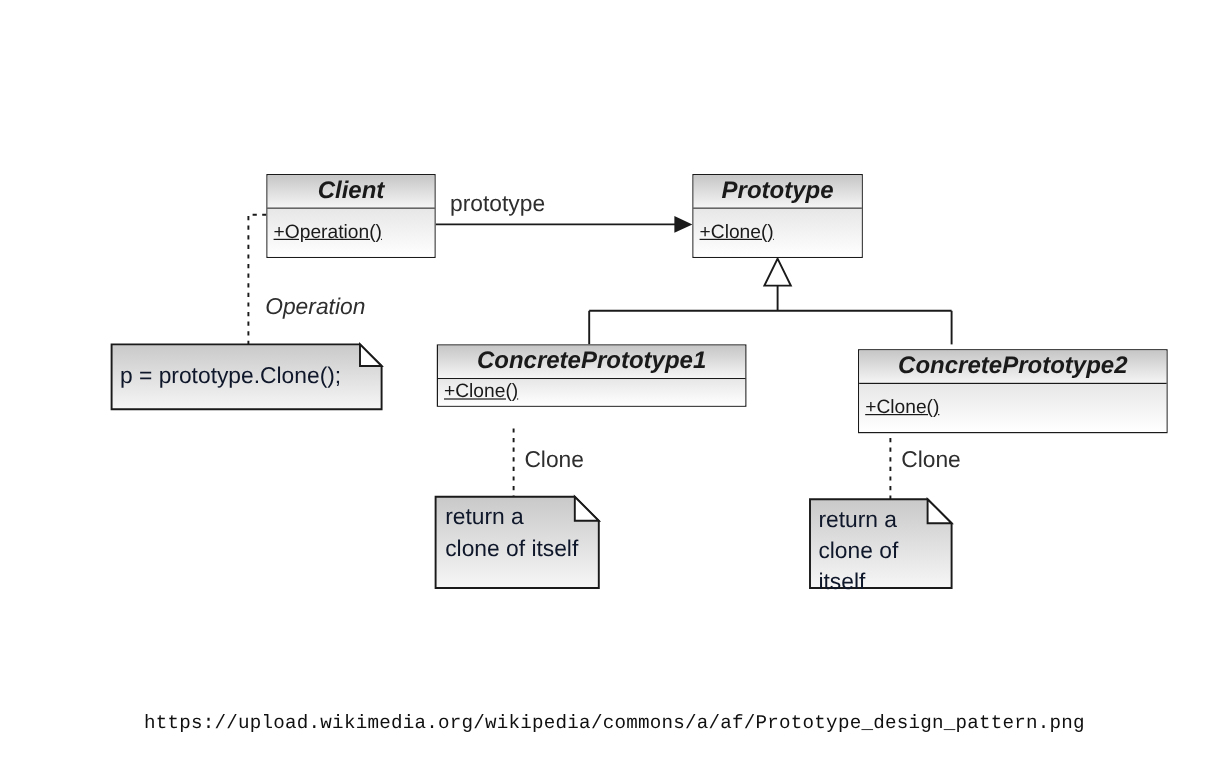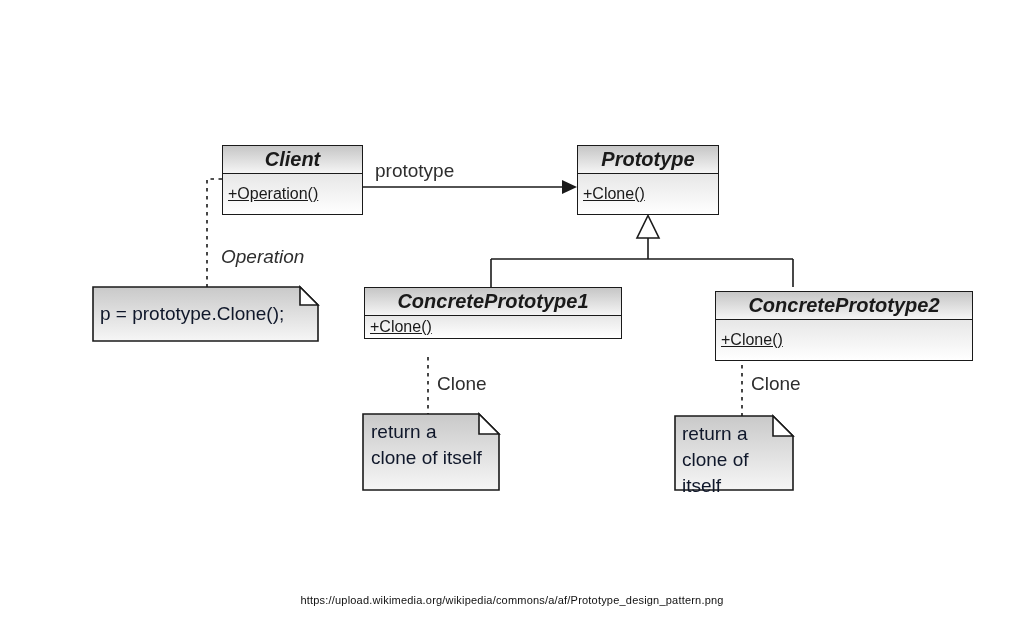--- a/index.html
+++ b/index.html
@@ -30,21 +30,21 @@
 
   .edge-label {
     position: absolute; font-size: 19px; color: #2e2e2e; white-space: nowrap;
   }
   .note-text {
     position: absolute; font-size: 19px; line-height: 26px; color: #0f172a;
     white-space: pre-line;
   }
   #footer-url {
     position: absolute; left: 0; top: 594px; width: 1024px; text-align: center;
-    font-family: Liberation Sans, sans-serif; font-size: 11px; color: #101010;
+    font-family: Liberation Mono, monospace; font-size: 16px; color: #101010;
     letter-spacing: 0.2px; white-space: nowrap;
   }
 </style>
 </head>
 <body>
 
 <div id="stage">
 
   <svg id="connector-layer" viewBox="0 0 1024 640" xmlns="http://www.w3.org/2000/svg">
     <defs>

